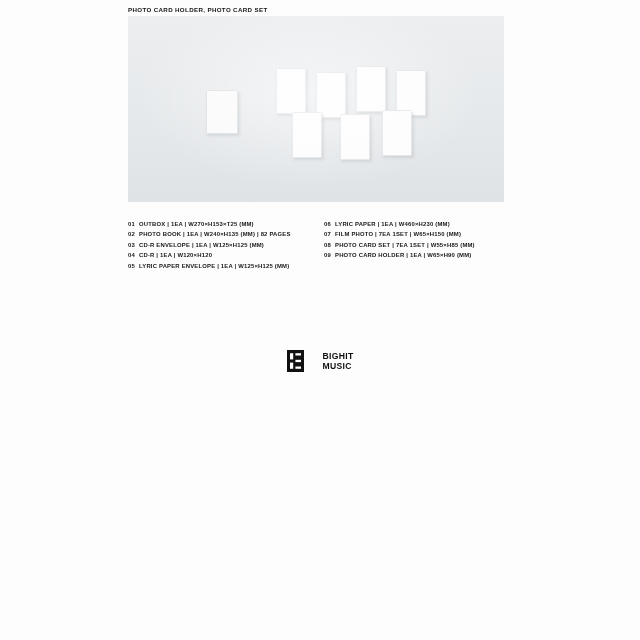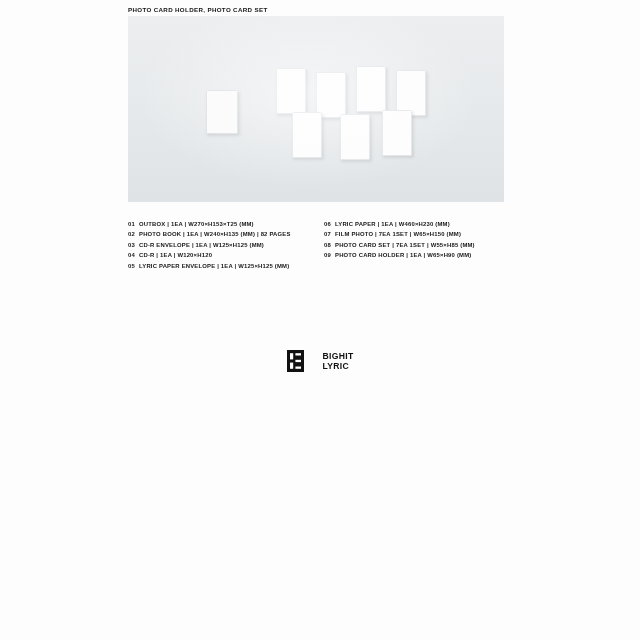--- a/index.html
+++ b/index.html
@@ -164,18 +164,18 @@
           <rect x="0" y="0" width="17" height="22" fill="#111111"></rect>
           <rect x="3" y="3.2" width="3.2" height="6.2" fill="#ffffff"></rect>
           <rect x="3" y="12.6" width="3.2" height="6.2" fill="#ffffff"></rect>
           <rect x="8.4" y="3.2" width="5.6" height="2.3" fill="#ffffff"></rect>
           <rect x="8.4" y="9.8" width="5.6" height="2.3" fill="#ffffff"></rect>
           <rect x="8.4" y="16.5" width="5.6" height="2.3" fill="#ffffff"></rect>
         </svg>
       </span>
       <span class="logo-text">
         <span>BIGHIT</span>
-        <span>LYRIC</span>
+        <span>MUSIC</span>
       </span>
     </div>
   </div>
 
 </div>
 
 </body></html>

